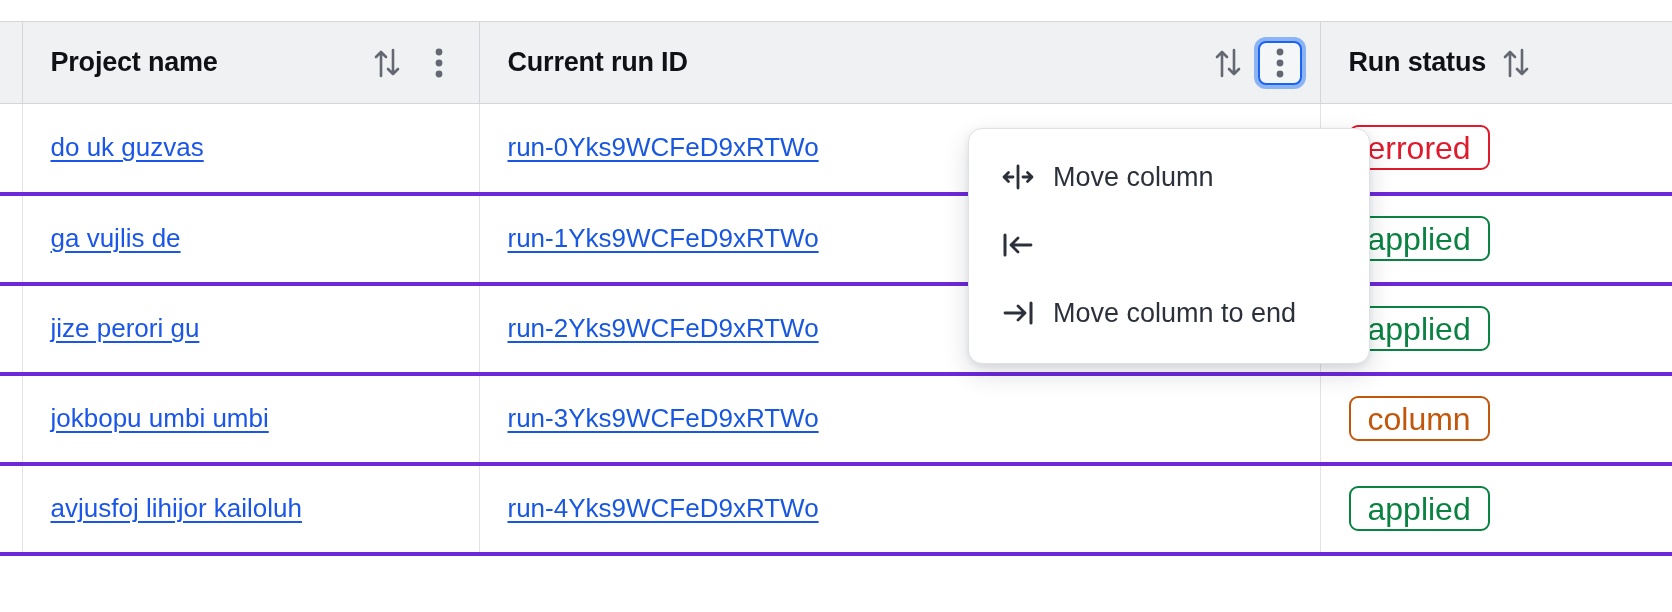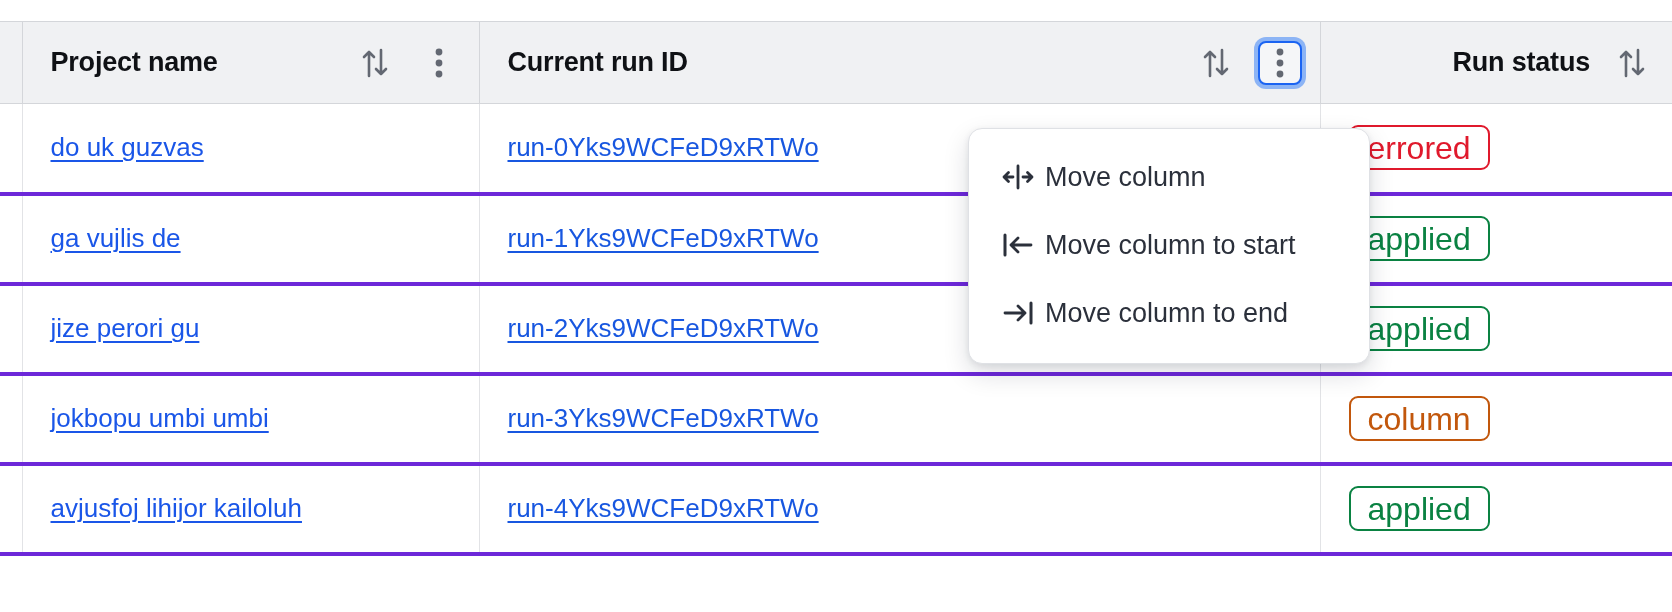--- a/index.html
+++ b/index.html
@@ -51,22 +51,21 @@
     border-left: none;
   }
   thead th.last-head { border-right: none; }
 
   .head-inner {
     display: flex;
     align-items: center;
     height: 100%;
     padding: 0 18px 0 28px;
     box-sizing: border-box;
-    gap: 20px;
-    justify-content: flex-end;
+    gap: 8px;
   }
   .head-title {
     font-size: 27px;
     font-weight: bold;
     color: #0f1115;
     letter-spacing: -0.2px;
     white-space: nowrap;
   }
   .head-spacer { flex: 1 1 auto; }
 
@@ -151,21 +150,21 @@
     border: 1px solid #dfe1e5;
     border-radius: 14px;
     box-shadow: 0 10px 26px rgba(16,24,40,0.14), 0 2px 6px rgba(16,24,40,0.08);
     padding: 14px 0 16px 0;
     box-sizing: border-box;
     z-index: 50;
   }
   .menu-item {
     display: flex;
     align-items: center;
-    gap: 10px;
+    gap: 18px;
     height: 68px;
     padding: 0 17px 0 32px;
     box-sizing: border-box;
     cursor: pointer;
   }
   .menu-icon {
     width: 34px;
     height: 34px;
     flex: 0 0 auto;
     display: flex;
@@ -361,21 +360,20 @@
       <span class="menu-label">Move column</span>
     </div>
 
     <div class="menu-item">
       <span class="menu-icon">
         <svg width="34" height="26" viewBox="0 0 34 26" fill="none">
           <path d="M4 3 V23" stroke="#2b303b" stroke-width="3" stroke-linecap="round"></path>
           <path d="M30 13 H10 M10 13 L17 6 M10 13 L17 20" stroke="#2b303b" stroke-width="2.8" stroke-linecap="round" stroke-linejoin="round"></path>
         </svg>
       </span>
-      <span class="menu-label">Move column to start</span>
     </div>
 
     <div class="menu-item">
       <span class="menu-icon">
         <svg width="34" height="26" viewBox="0 0 34 26" fill="none">
           <path d="M30 3 V23" stroke="#2b303b" stroke-width="3" stroke-linecap="round"></path>
           <path d="M4 13 H24 M24 13 L17 6 M24 13 L17 20" stroke="#2b303b" stroke-width="2.8" stroke-linecap="round" stroke-linejoin="round"></path>
         </svg>
       </span>
       <span class="menu-label">Move column to end</span>

